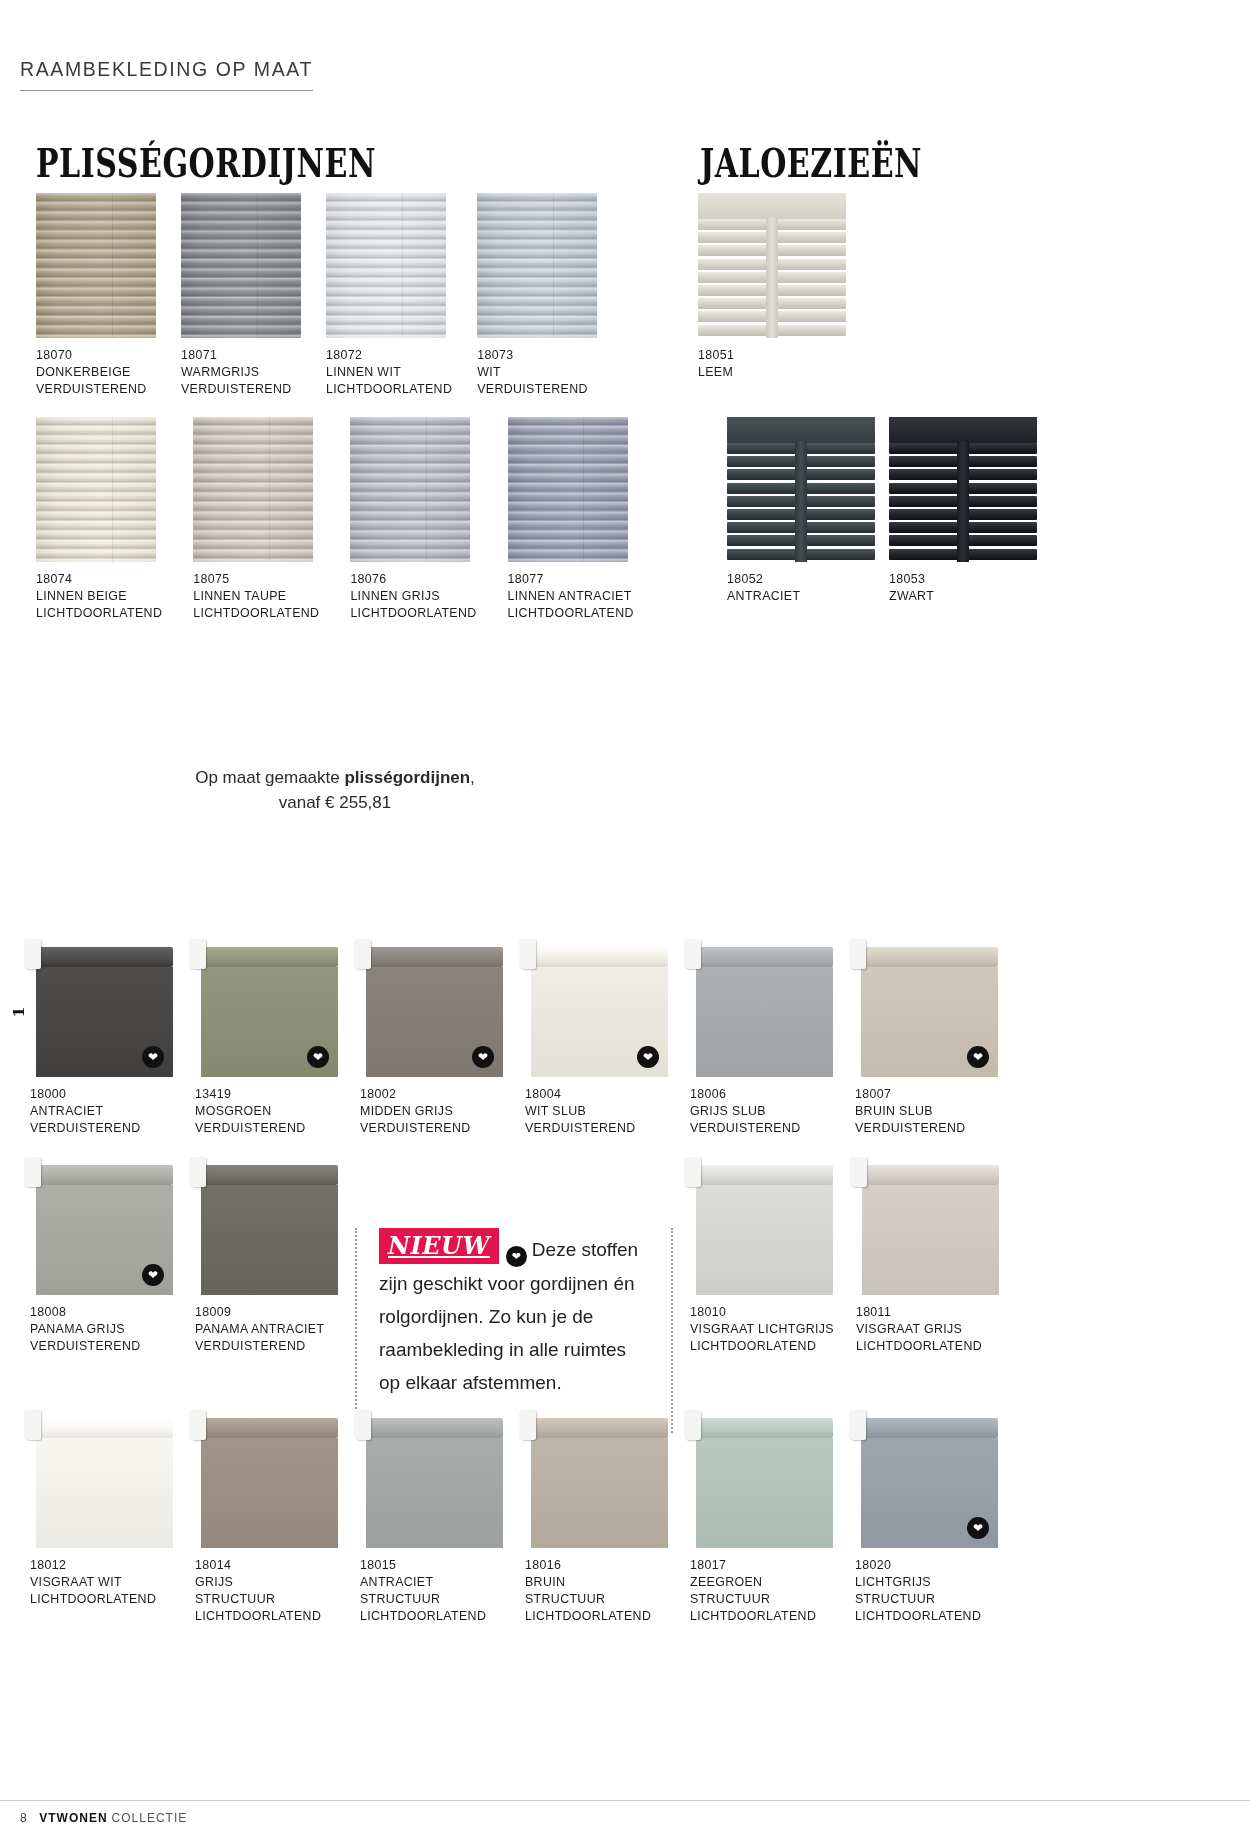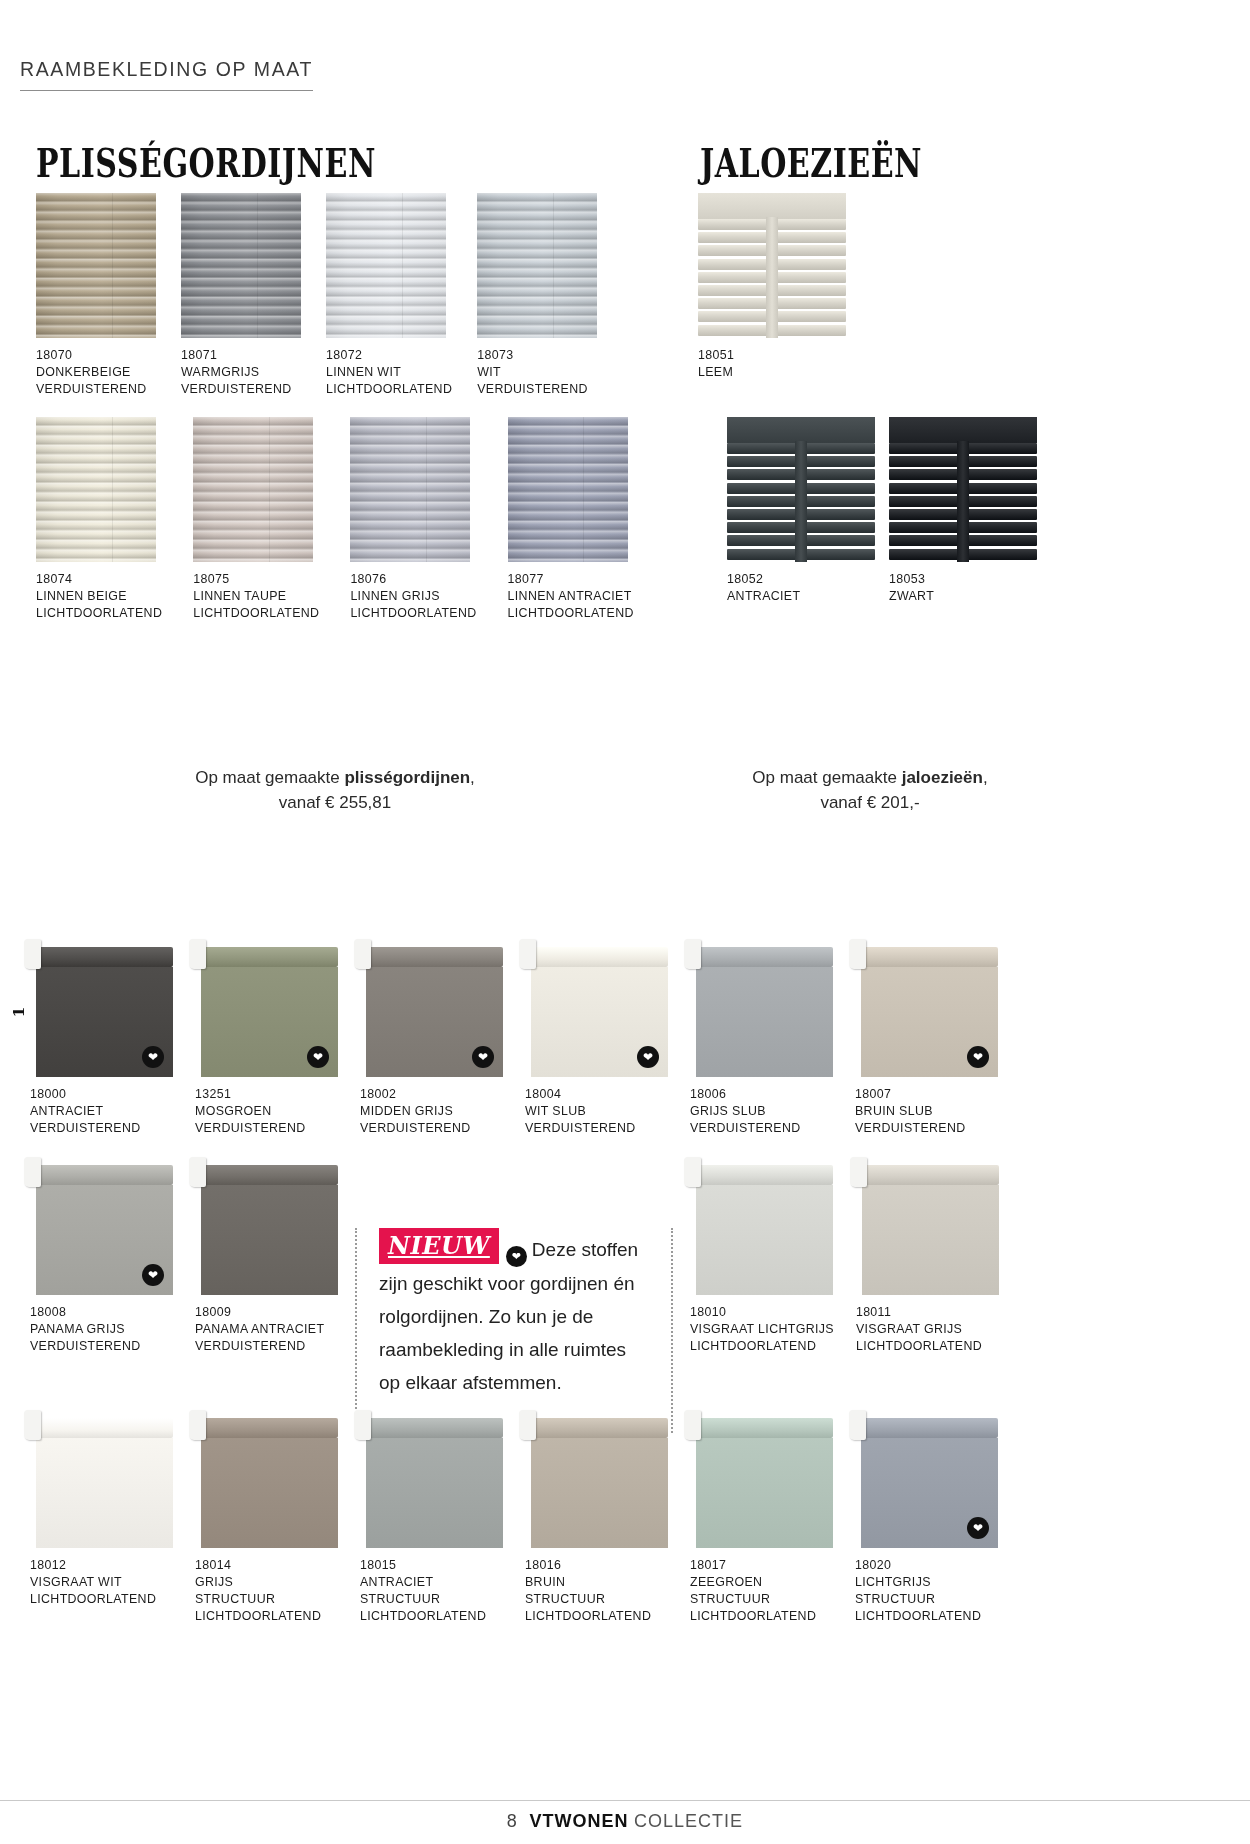--- a/index.html
+++ b/index.html
@@ -161,21 +161,21 @@
     font-family: "DejaVu Serif", "Liberation Serif", serif;
     font-weight: 700; font-size: 15px; color: #111;
     transform: rotate(-90deg);
   }
 
   
   .footer {
     position: absolute; left: 0; right: 0; bottom: 0;
     border-top: 1px solid #c9c9c9;
     padding: 10px 20px 0;
-    font-size: 18px; letter-spacing: 0.6px; color: #444; text-align: center;
+    font-size: 12px; letter-spacing: 0.6px; color: #444;
   }
   .footer .pg { margin-right: 12px; }
   .footer .brand { font-weight: 700; color: #111; letter-spacing: 1px; }
   .footer .coll { color: #555; letter-spacing: 1px; }
 </style>
 </head>
 <body>
 
 <div class="page">
 
@@ -350,24 +350,20 @@
           </div>
           <div class="ladder" style="background: linear-gradient(to right, rgb(23, 26, 30), rgb(45, 48, 52), rgb(23, 26, 30));"></div>
         </div>
         <div class="label">
           <span class="ln">18053</span>
           <span class="ln">ZWART</span>
         </div>
       </div>
     </div>
 
-  <div class="price" style="position:absolute; left:660px; top:765px; width:420px;">
-    <span>Op maat gemaakte </span><b>jaloezieën</b><span>,</span><br>
-    <span>vanaf € 201,-</span>
-  </div>
 
 
   <div class="side-num" style="left:14px; top:1003px;">1</div>
   <div class="side-num" style="left:812px; top:1270px;">2</div>
 
   <div class="grid" id="roll-row1" style="position:absolute; left:30px; top:947px; gap:22px;">
       <div class="cell">
         <div class="sw-roll">
           <div class="bracket"></div>
           <div class="tube" style="background: linear-gradient(rgb(100, 98, 96), rgb(78, 76, 74) 60%, rgb(60, 58, 56));"></div>
@@ -381,21 +377,21 @@
         </div>
       </div>
       <div class="cell">
         <div class="sw-roll">
           <div class="bracket"></div>
           <div class="tube" style="background: linear-gradient(rgb(166, 171, 146), rgb(144, 149, 124) 60%, rgb(126, 131, 106));"></div>
           <div class="cloth" style="background: linear-gradient(rgb(145, 150, 125), rgb(140, 145, 120) 40%, rgb(132, 137, 112));"></div>
           <div class="heart">❤</div>
         </div>
         <div class="label">
-          <span class="ln">13251</span>
+          <span class="ln">13419</span>
           <span class="ln">MOSGROEN</span>
           <span class="ln">VERDUISTEREND</span>
         </div>
       </div>
       <div class="cell">
         <div class="sw-roll">
           <div class="bracket"></div>
           <div class="tube" style="background: linear-gradient(rgb(158, 153, 147), rgb(136, 131, 125) 60%, rgb(118, 113, 107));"></div>
           <div class="cloth" style="background: linear-gradient(rgb(137, 132, 126), rgb(132, 127, 121) 40%, rgb(124, 119, 113));"></div>
           <div class="heart">❤</div>

